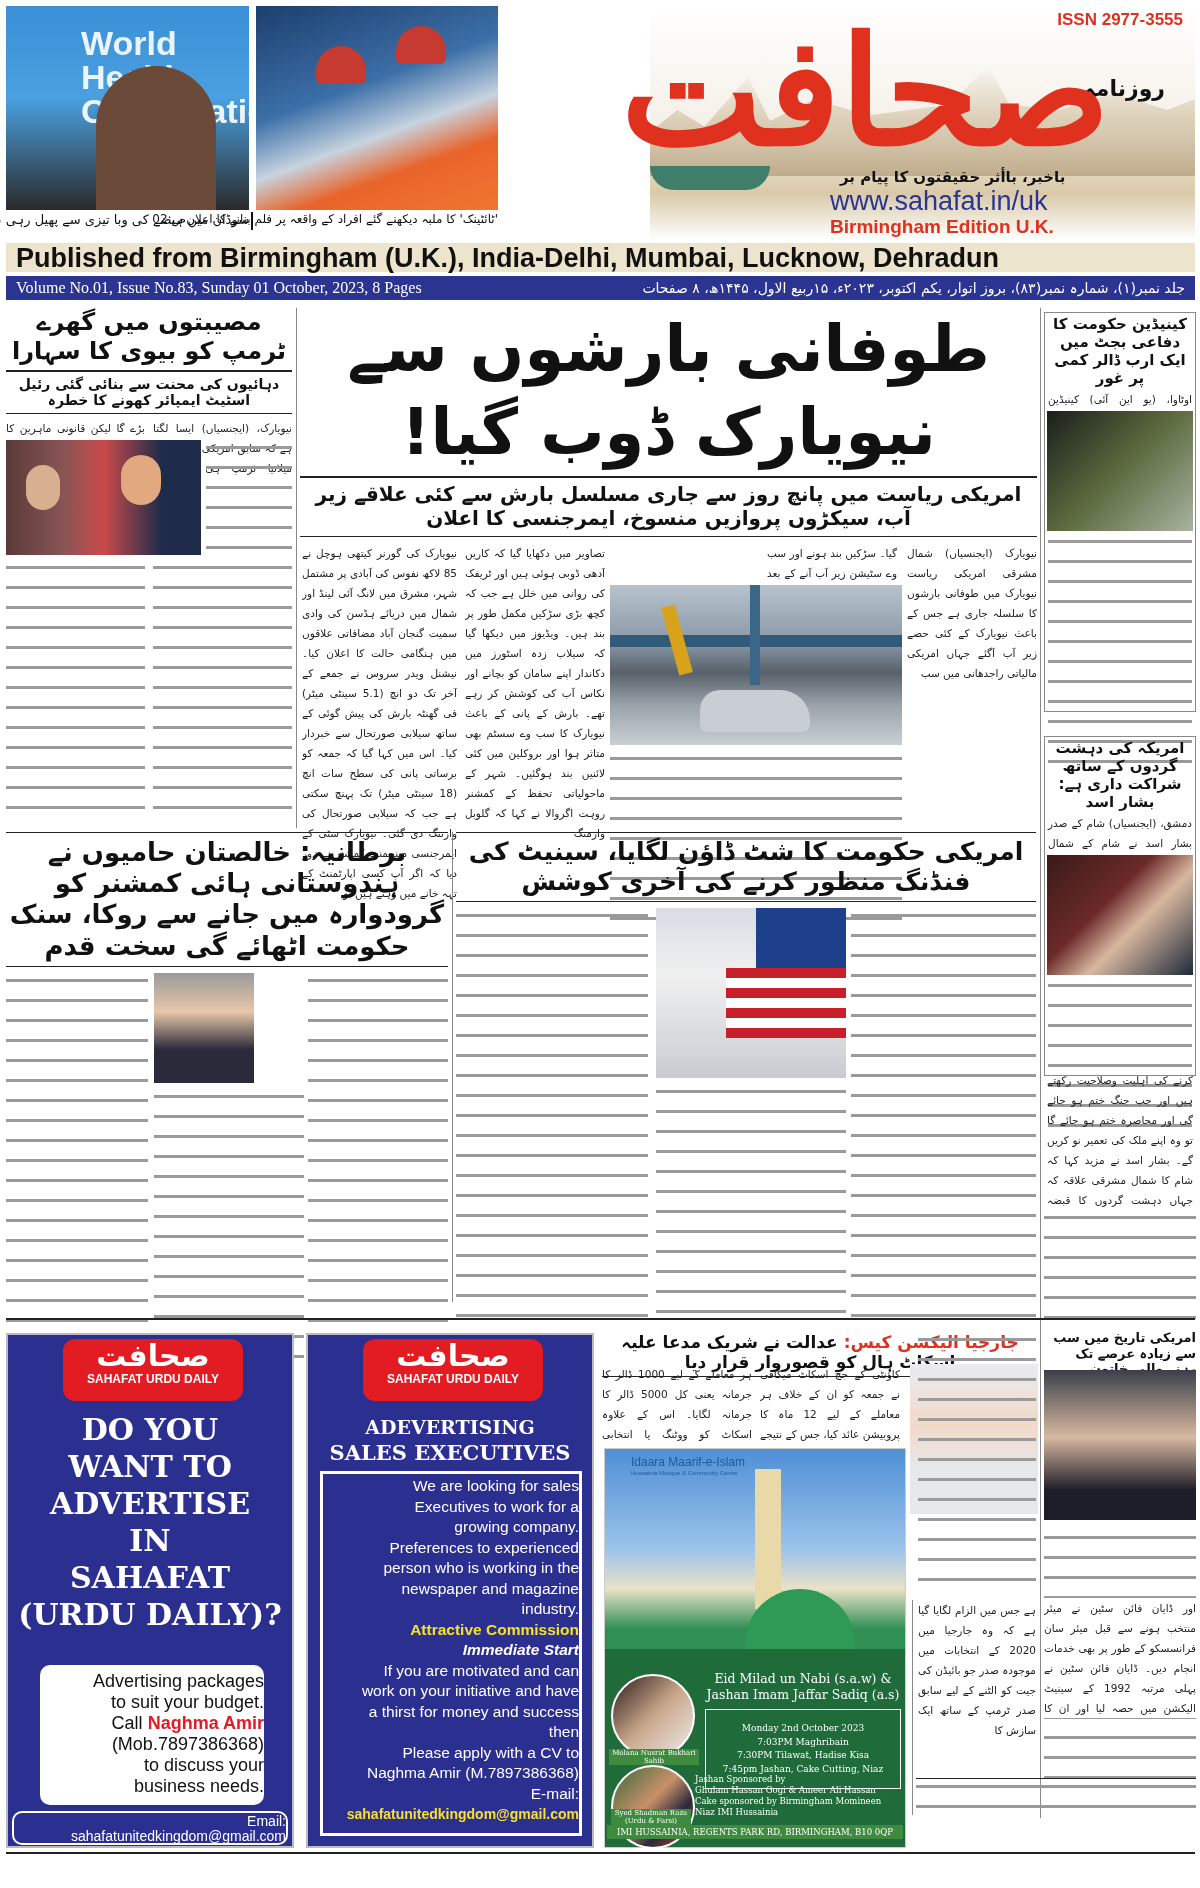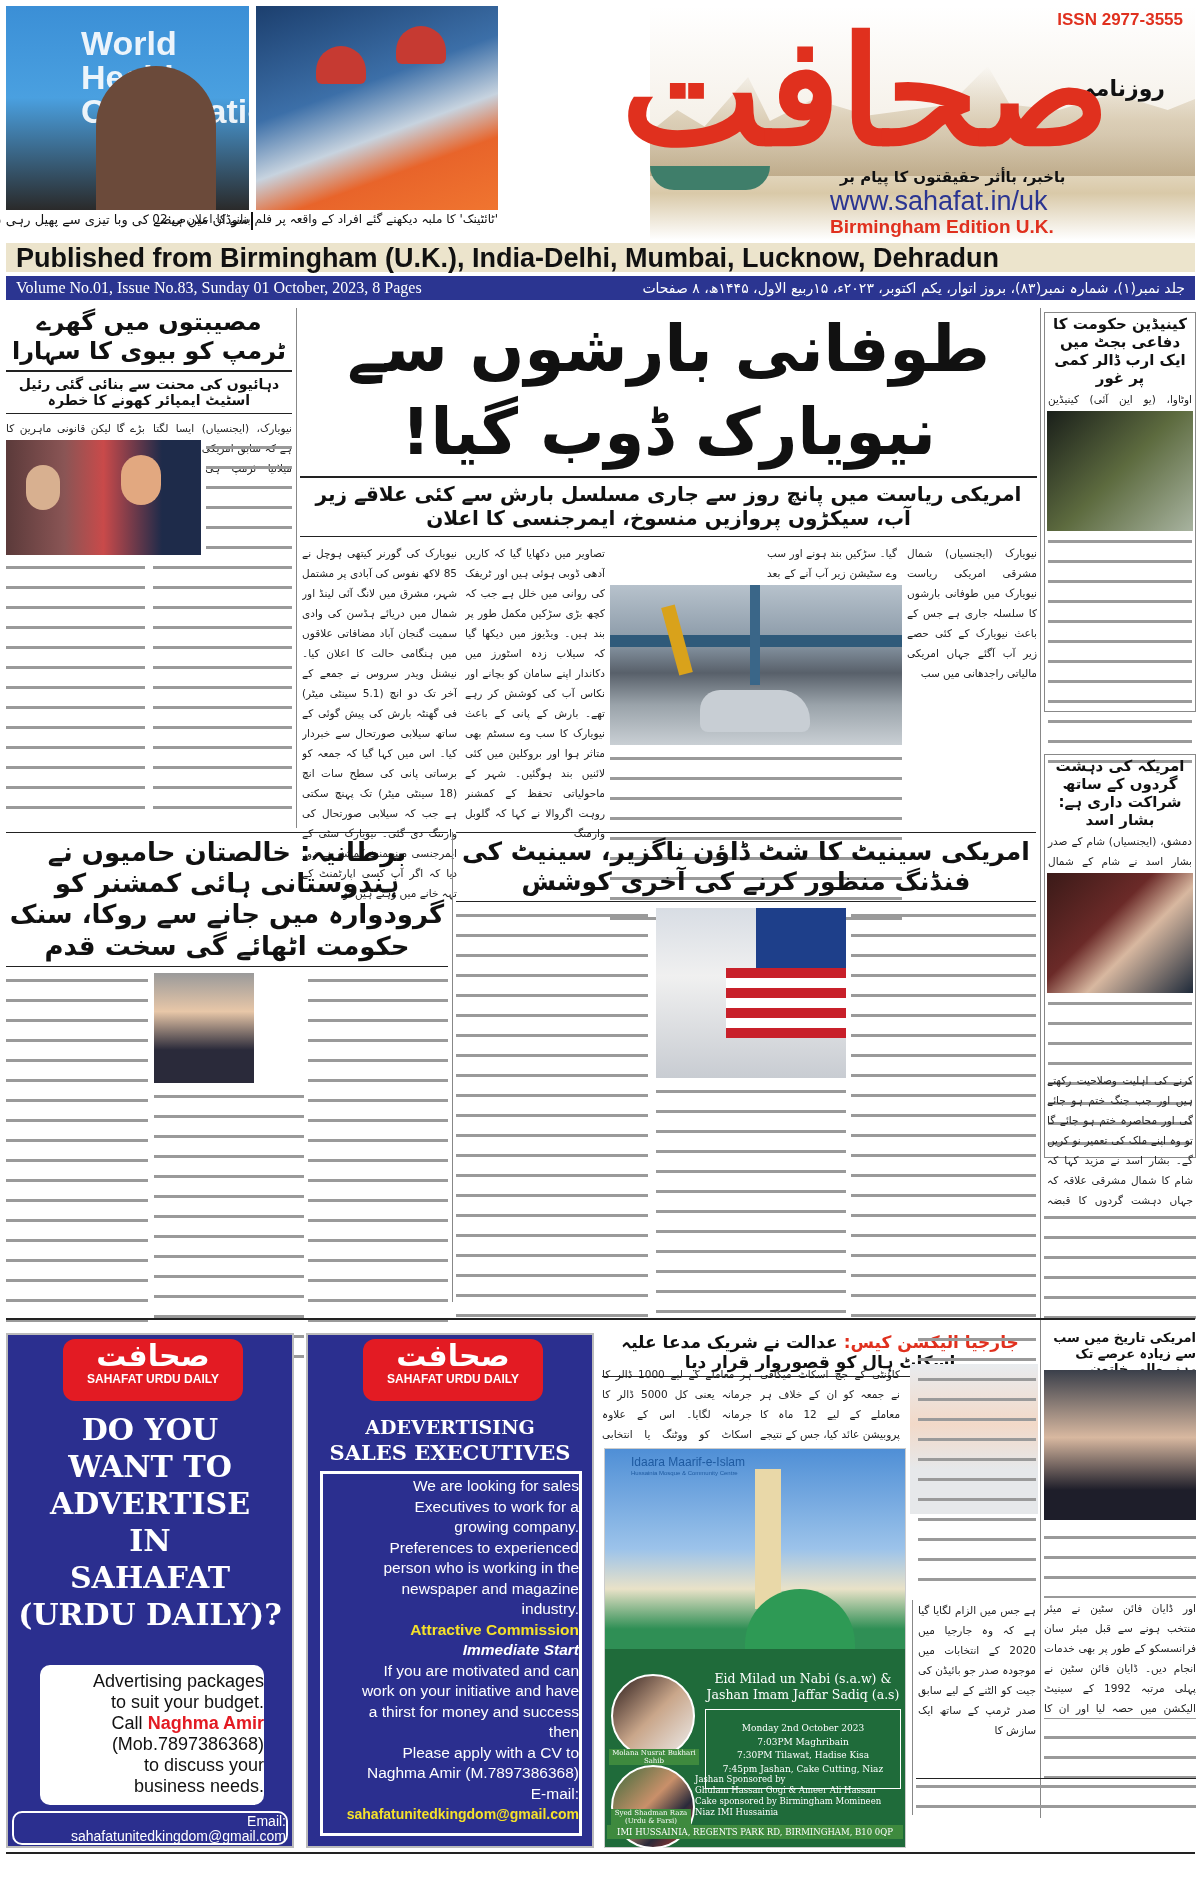--- a/index.html
+++ b/index.html
@@ -103,21 +103,21 @@
   </div>
 </div>
 <div class="abs vrule" style="left:1040px;top:308px;height:1510px"></div>
 
 <div class="abs" style="left:1044px;top:312px;width:152px;height:400px;border:1px solid #888">
   <div class="hl" style="font-size:15px;padding:2px">کینیڈین حکومت کا دفاعی بجٹ میں ایک ارب ڈالر کمی پر غور</div>
   <div class="col" style="height:20px;padding:0 3px">اوٹاوا، (یو این آئی) کینیڈین حکومت کی</div>
   <div class="photo" style="height:120px;margin:2px;background:linear-gradient(135deg,#1a1f1a,#5d6b3f 50%,#a8b3a0)"></div>
   <div class="col textlines" style="height:240px;margin:3px"></div>
 </div>
-<div class="abs" style="left:1044px;top:754px;width:152px;height:404px;border:1px solid #888">
+<div class="abs" style="left:1044px;top:736px;width:152px;height:340px;border:1px solid #888">
   <div class="hl" style="font-size:15px;padding:2px">امریکہ کی دہشت گردوں کے ساتھ شراکت داری ہے: بشار اسد</div>
   <div class="col" style="height:40px;padding:0 3px">دمشق، (ایجنسیاں) شام کے صدر بشار اسد نے شام کے شمال مشرق میں دہشت گردوں</div>
   <div class="photo" style="height:120px;margin:2px;background:linear-gradient(135deg,#3a1a18,#6b2a28 40%,#d8b8a0 60%,#1e2a3a)"></div>
   <div class="col textlines" style="height:150px;margin:3px"></div>
 </div>
 <div class="abs col" style="left:1044px;top:1070px;width:152px;height:140px;padding:0 3px">کرنے کی اہلیت وصلاحیت رکھتے ہیں اور جب جنگ ختم ہو جائے گی اور محاصرہ ختم ہو جائے گا تو وہ اپنے ملک کی تعمیر نو کریں گے۔ بشار اسد نے مزید کہا کہ شام کا شمال مشرقی علاقہ کہ جہاں دہشت گردوں کا قبضہ ہے، بالکل وہی علاقہ ہے کہ جہاں امریکیوں کا کنٹرول ہے۔ اس لیے مسئلہ صرف تیل کی چوری کا ہی نہیں بلکہ دہشت</div>
 <div class="abs col textlines" style="left:1044px;top:1210px;width:152px;height:120px;padding:0 3px"></div>
 
 <div class="abs" style="left:6px;top:832px;width:442px;height:470px">
   <div class="rule" style="height:1px"></div>
@@ -127,21 +127,21 @@
     <div class="abs photo" style="left:148px;top:0;width:100px;height:110px;background:linear-gradient(180deg,#9a9a9a,#e8c7a8 35%,#2a2a3a 70%)"></div>
     <div class="abs col textlines" style="right:0;top:0;width:140px;height:390px"></div>
     <div class="abs col textlines" style="left:148px;top:116px;width:150px;height:274px"></div>
     <div class="abs col textlines" style="left:0;top:0;width:142px;height:390px"></div>
   </div>
 </div>
 <div class="abs vrule" style="left:452px;top:832px;height:470px"></div>
 
 <div class="abs" style="left:456px;top:832px;width:580px;height:470px">
   <div class="rule" style="height:1px"></div>
-  <div class="hl" style="font-size:25px;padding:4px 0">امریکی سینیٹ کا شٹ ڈاؤن ناگزیر، سینیٹ کی فنڈنگ منظور کرنے کی آخری کوشش</div>
+  <div class="hl" style="font-size:25px;padding:4px 0">امریکی حکومت کا شٹ ڈاؤن لگایا، سینیٹ کی فنڈنگ منظور کرنے کی آخری کوشش</div>
   <div class="rule" style="height:1px;margin-bottom:6px"></div>
   <div style="position:relative;height:420px">
     <div class="abs photo" style="left:200px;top:0;width:190px;height:170px;background:linear-gradient(180deg,#d8dde4 0%,#f0f0f0 40%,#c8ccd2 100%)">
       <div class="abs" style="right:0;top:0;width:90px;height:60px;background:#1e3f8a"></div>
       <div class="abs" style="right:0;top:60px;width:120px;height:70px;background:repeating-linear-gradient(180deg,#c8202a 0 10px,#fff 10px 20px)"></div>
     </div>
     <div class="abs col textlines" style="right:0;top:0;width:185px;height:420px"></div>
     <div class="abs col textlines" style="left:200px;top:176px;width:190px;height:244px"></div>
     <div class="abs col textlines" style="left:0;top:0;width:192px;height:420px"></div>
   </div>

